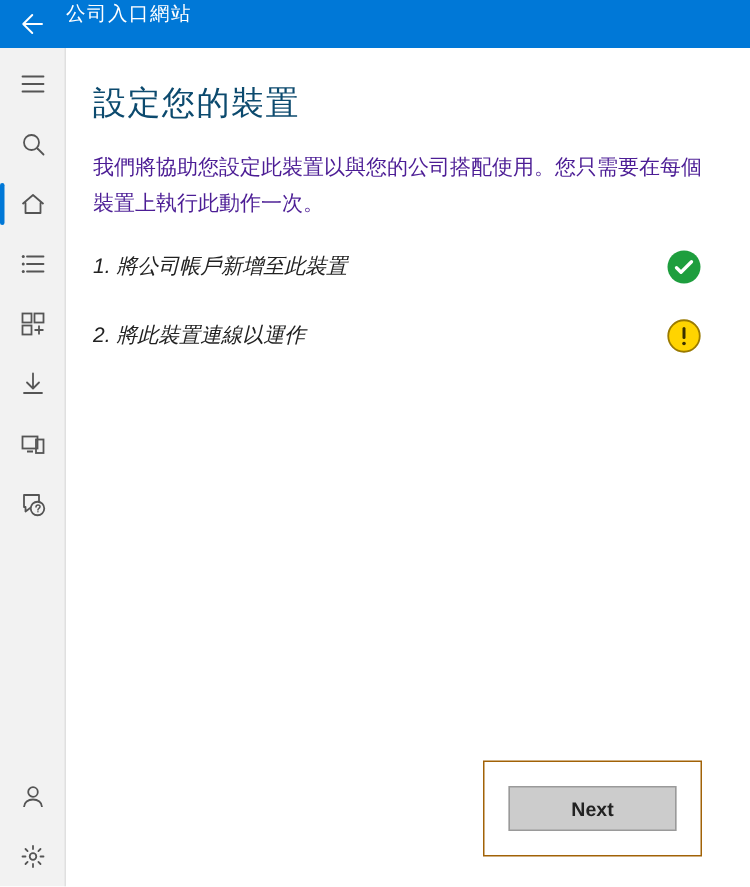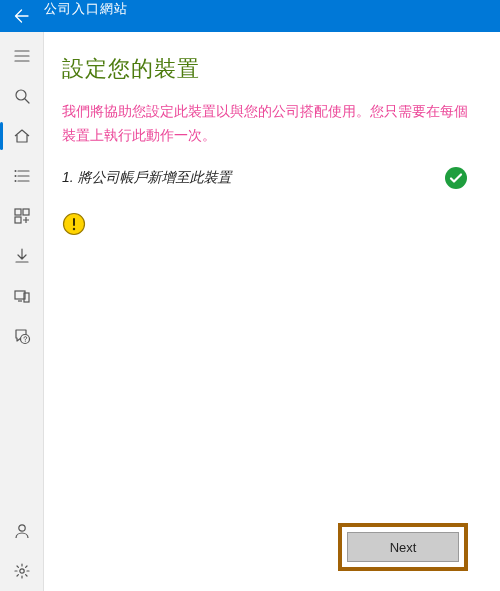--- a/index.html
+++ b/index.html
@@ -14,34 +14,34 @@
   
   .body { flex: 1; display: flex; min-height: 0; }
 
   .sidebar { width: 44px; background: #f2f2f2; border-right: 1px solid #e0e0e0; display: flex; flex-direction: column; align-items: center; padding-top: 4px; }
   .sidebar .sb-item { width: 44px; height: 40px; display: flex; align-items: center; justify-content: center; color: #555; cursor: pointer; position: relative; }
   .sidebar .sb-item.active::before { content:""; position:absolute; left:0; top:6px; bottom:6px; width:3px; background:#0078d7; border-radius:2px; }
   .sidebar .sb-spacer { flex: 1; }
 
   .main { flex: 1; padding: 22px 32px 20px 18px; display: flex; flex-direction: column; min-width: 0; }
 
-  .page-title { font-size: 22px; font-weight: 400; color: #4d7c0f; margin-bottom: 16px; letter-spacing: 1px; }
+  .page-title { font-size: 22px; font-weight: 400; color: #0c4a6e; margin-bottom: 16px; letter-spacing: 1px; }
 
-  .intro { font-size: 14px; color: #ec4899; line-height: 1.7; margin-bottom: 18px; }
+  .intro { font-size: 14px; color: #4c1d95; line-height: 1.7; margin-bottom: 18px; }
 
   .steps { display: flex; flex-direction: column; gap: 22px; margin-bottom: 22px; font-style: italic; }
   .step-row { display: flex; align-items: center; gap: 12px; }
   .step-label { font-size: 14px; color: #222; flex: 1; }
   .status-ico { width: 24px; height: 24px; flex-shrink: 0; display:flex; align-items:center; justify-content:center; }
 
   .note { font-size: 14px; color: #222; line-height: 1.7; }
   .note .small { font-size: 12px; color: #333; line-height: 1.6; }
 
   .footer { margin-top: auto; display: flex; justify-content: flex-end; padding-top: 10px; }
-  .next-wrap { border: 4px solid #a16207; padding: 5px; }
+  .next-wrap { border: 1px solid #a16207; padding: 16px; font-weight: bold; }
   .next-btn { width: 112px; height: 30px; background: #cccccc; border: 1px solid #9a9a9a; font-size: 13px; color: #222; display:flex; align-items:center; justify-content:center; cursor:pointer; }
 
   svg { display:block; }
 </style>
 </head>
 <body>
 
 <div class="app">
 
   <div class="titlebar">
@@ -156,20 +156,21 @@
         <div class="step-row">
           <div class="step-label">1. 將公司帳戶新增至此裝置</div>
           <div class="status-ico">
             <svg width="24" height="24" viewBox="0 0 24 24">
                 <circle cx="12" cy="12" r="11" fill="#1e9e3e"></circle>
                 <path d="M7 12.5l3 3 7-7" stroke="#fff" stroke-width="2.2" fill="none" stroke-linecap="round" stroke-linejoin="round"></path>
               </svg>
           </div>
         </div>
         <div class="step-row">
+          <div class="step-label">2. 將此裝置連線以運作</div>
           <div class="status-ico">
             <svg width="24" height="24" viewBox="0 0 24 24">
                 <circle cx="12" cy="12" r="10.5" fill="#ffd400" stroke="#9a7a00" stroke-width="1.2"></circle>
                 <rect x="11" y="6" width="2" height="8" rx="1" fill="#3a3000"></rect>
                 <circle cx="12" cy="17" r="1.2" fill="#3a3000"></circle>
               </svg>
           </div>
         </div>
       </div>
 

